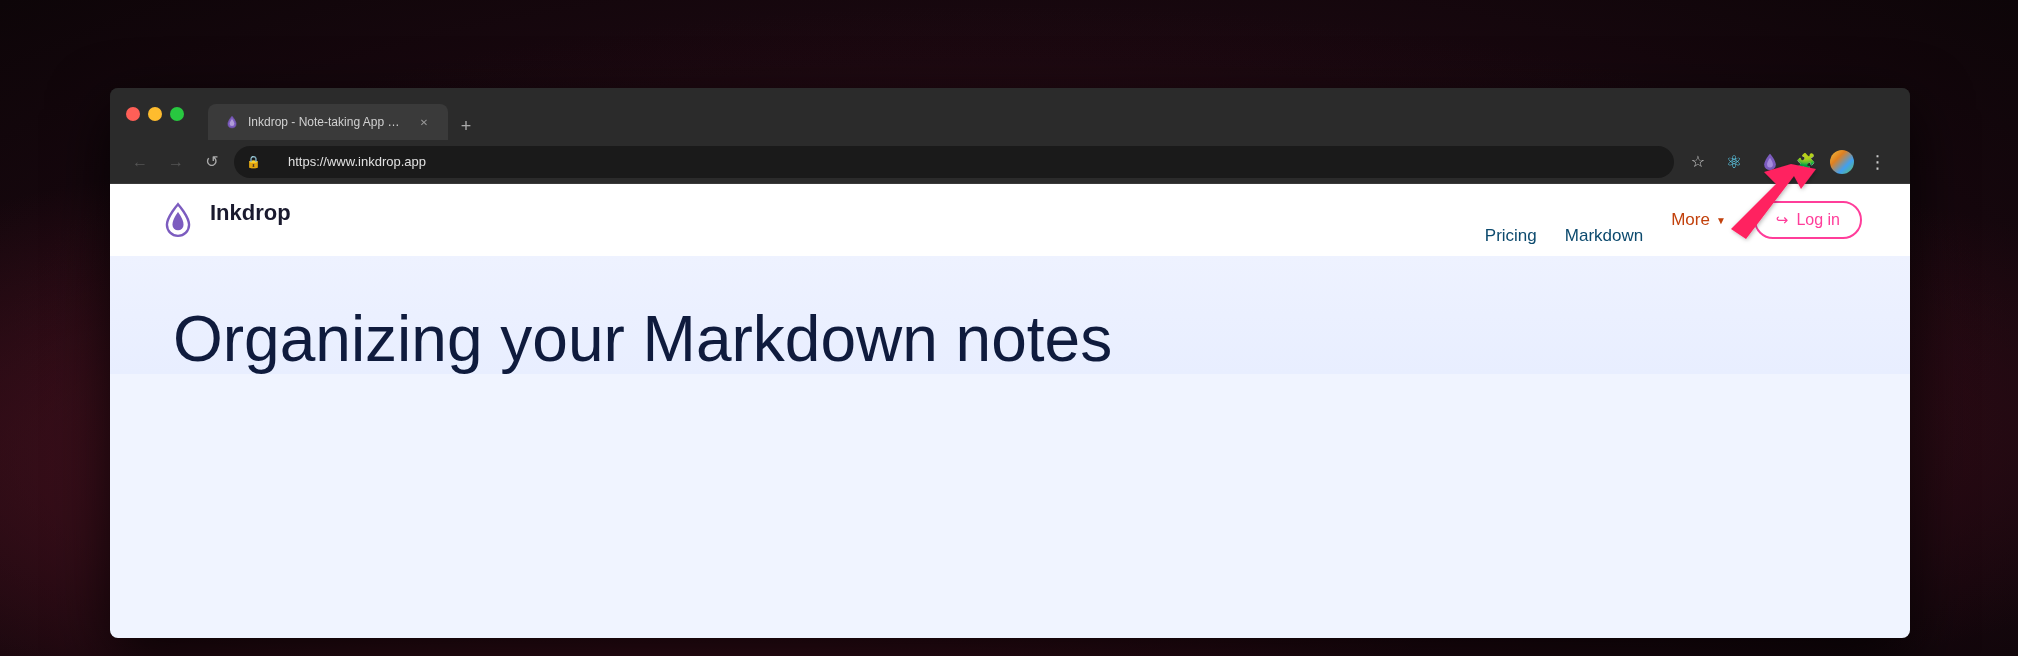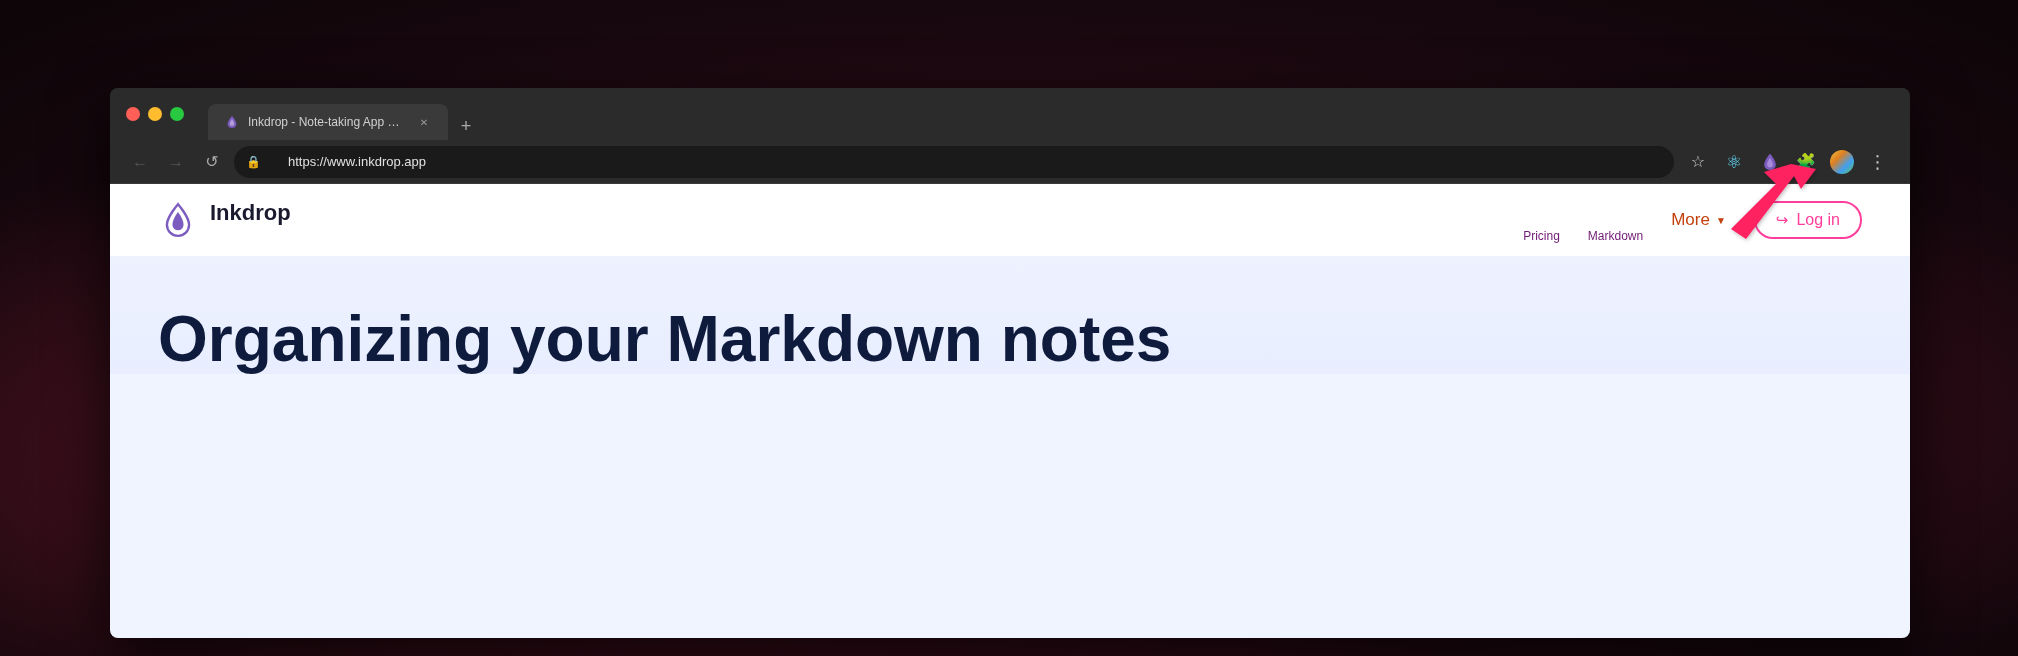--- a/index.html
+++ b/index.html
@@ -281,22 +281,22 @@
 
     .site-nav-spacer { flex: 1; }
 
     .site-nav-links {
       display: flex;
       align-items: center;
       gap: 28px;
     }
 
     .site-nav-link {
-      font-size: 12px;
-      color: #701a75;
+      font-size: 17px;
+      color: #0c4a6e;
       text-decoration: none;
       cursor: pointer;
       margin-top: 32px;
     }
 
     .site-nav-link-more {
       display: flex;
       align-items: center;
       gap: 4px;
       font-size: 17px;
@@ -319,23 +319,24 @@
 
     
     .hero-section {
       background: linear-gradient(180deg, #eef2ff 0%, #e8eeff 100%);
       padding: 48px 48px 0;
       position: relative;
     }
 
     .hero-title {
       font-size: 64px;
-      font-weight: 700;
+      font-weight: 400;
       color: #0f1b3d;
       line-height: 1.1;
+      margin-left: 15px;
     }
 
     
     .arrow-annotation {
       position: absolute;
       top: 154px;
       right: 192px;
       z-index: 20;
       pointer-events: none;
     }

